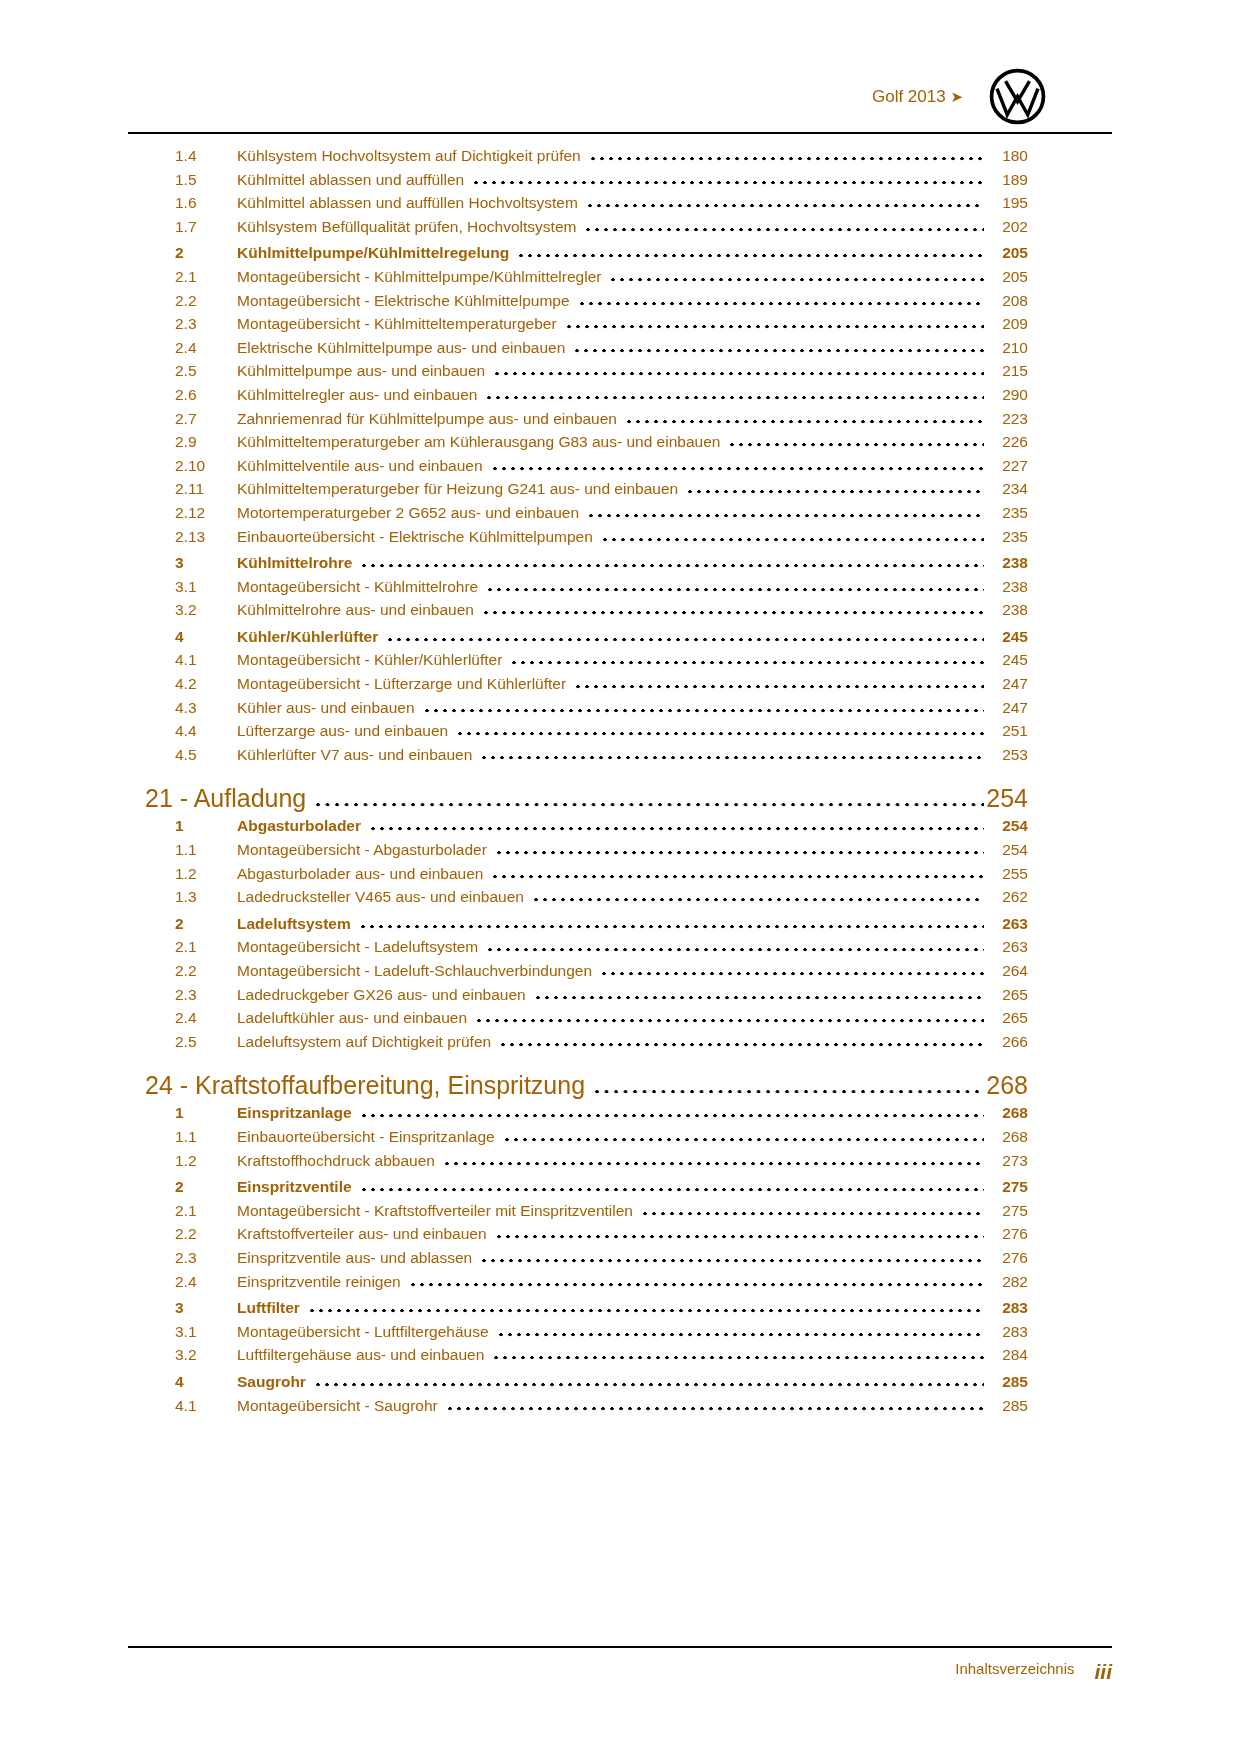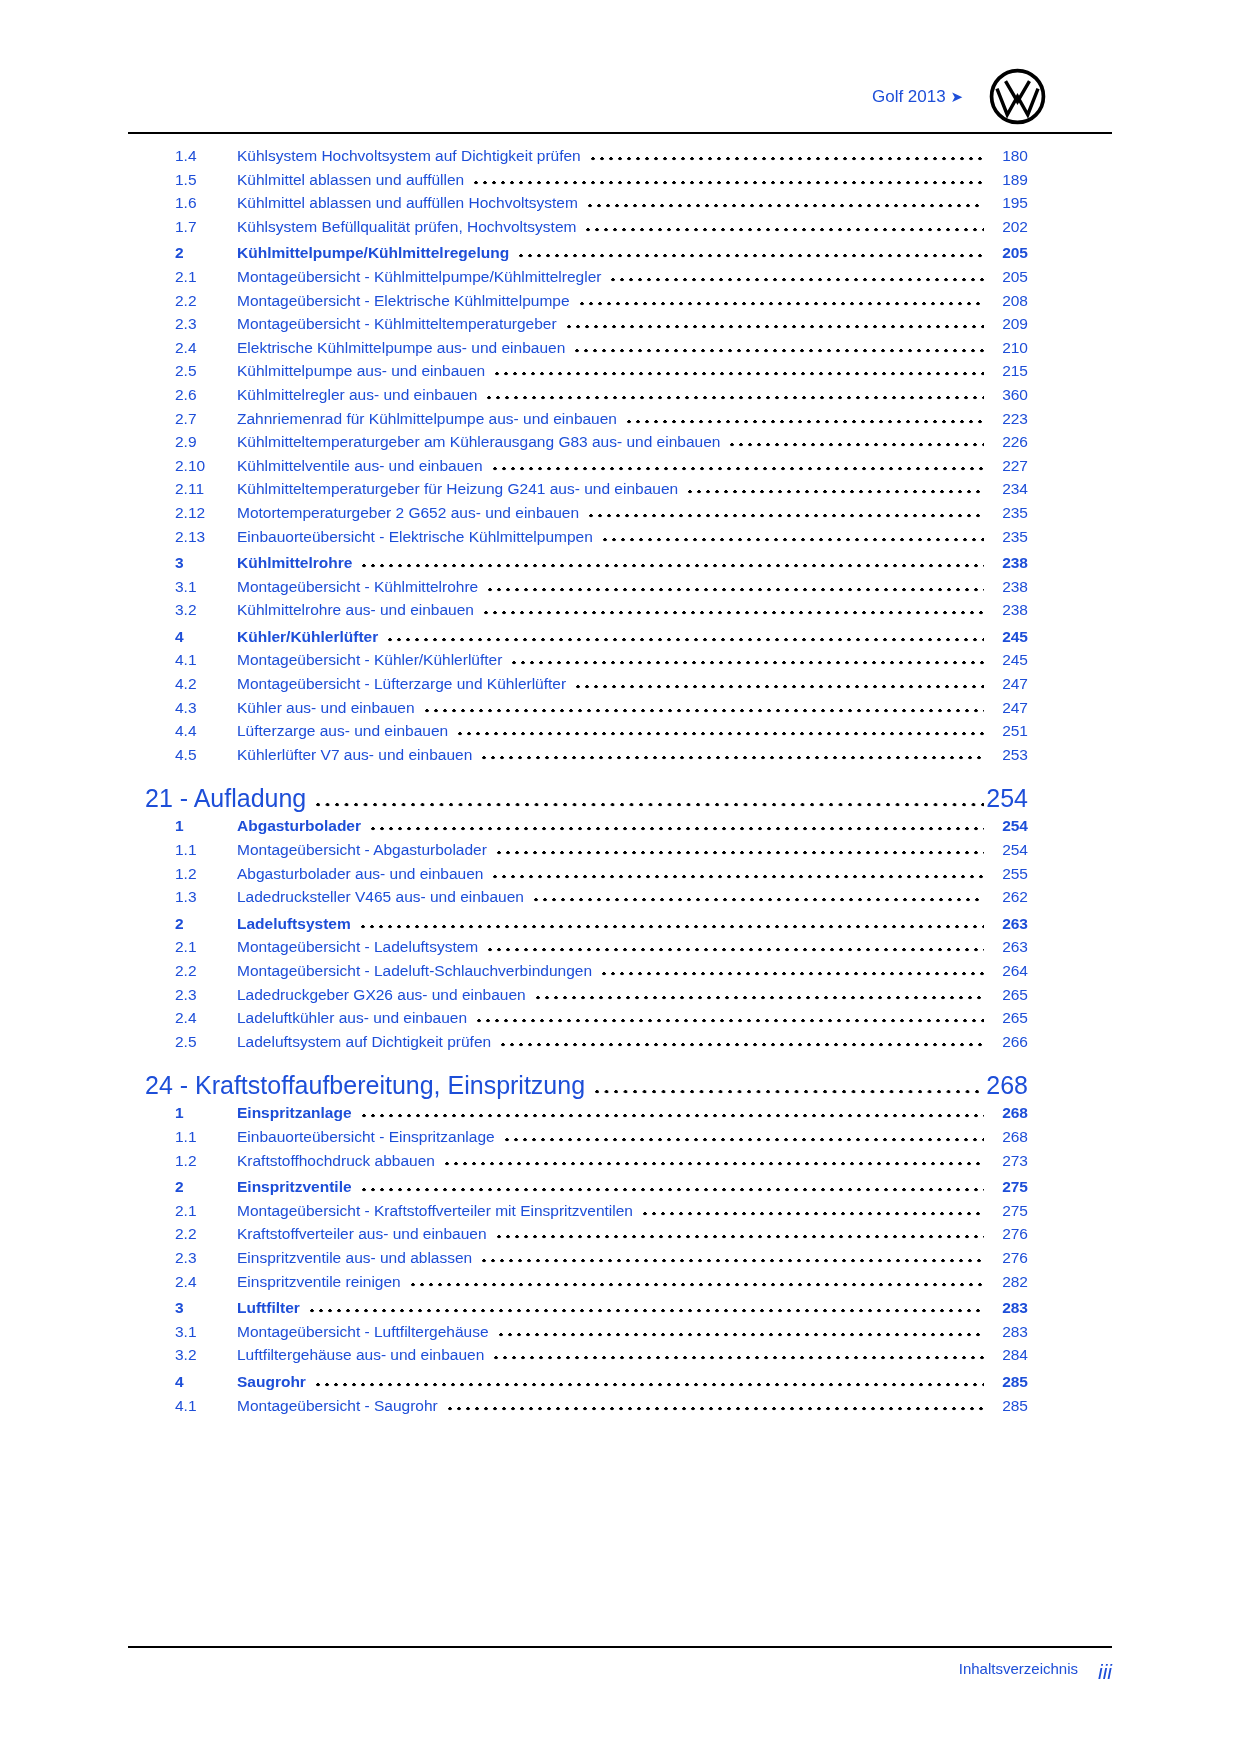--- a/index.html
+++ b/index.html
@@ -1,21 +1,21 @@
 <!DOCTYPE html>
 <html lang="de"><head>
 <meta charset="utf-8">
 <style>
   html, body { margin: 0; padding: 0; background: #ffffff; }
   .page {
     position: relative;
     width: 1240px;
     height: 1754px;
     background: #ffffff;
-    color: #1d4ed8;
+    color: #a16207;
     font-family: "Liberation Sans", "DejaVu Sans", sans-serif;
     box-sizing: border-box;
     overflow: hidden;
   }
 
   
   .page-header {
     position: absolute;
     top: 68px; left: 128px; right: 128px;
     display: flex;
@@ -72,21 +72,21 @@
     border-top: 2px solid #000;
     padding-top: 12px;
     text-align: right;
     display: flex;
     justify-content: flex-end;
     align-items: flex-start;
   }
   .footer-label { font-size: 15px; }
   .footer-page {
     font-size: 21px;
-    font-weight: normal;
+    font-weight: bold;
     font-style: italic;
     margin-left: 20px;
   }
 </style>
 </head>
 <body>
 
 <div class="page">
 
   <header class="page-header">
@@ -163,21 +163,21 @@
       <div class="toc-row level-sub">
     <span class="toc-num">2.5</span>
     <span class="toc-title">Kühlmittelpumpe aus- und einbauen</span>
     <span class="toc-dots"></span>
     <span class="toc-page">215</span>
   </div>
       <div class="toc-row level-sub">
     <span class="toc-num">2.6</span>
     <span class="toc-title">Kühlmittelregler aus- und einbauen</span>
     <span class="toc-dots"></span>
-    <span class="toc-page">360</span>
+    <span class="toc-page">290</span>
   </div>
       <div class="toc-row level-sub">
     <span class="toc-num">2.7</span>
     <span class="toc-title">Zahnriemenrad für Kühlmittelpumpe aus- und einbauen</span>
     <span class="toc-dots"></span>
     <span class="toc-page">223</span>
   </div>
       <div class="toc-row level-sub">
     <span class="toc-num">2.9</span>
     <span class="toc-title">Kühlmitteltemperaturgeber am Kühlerausgang G83 aus- und einbauen</span>

